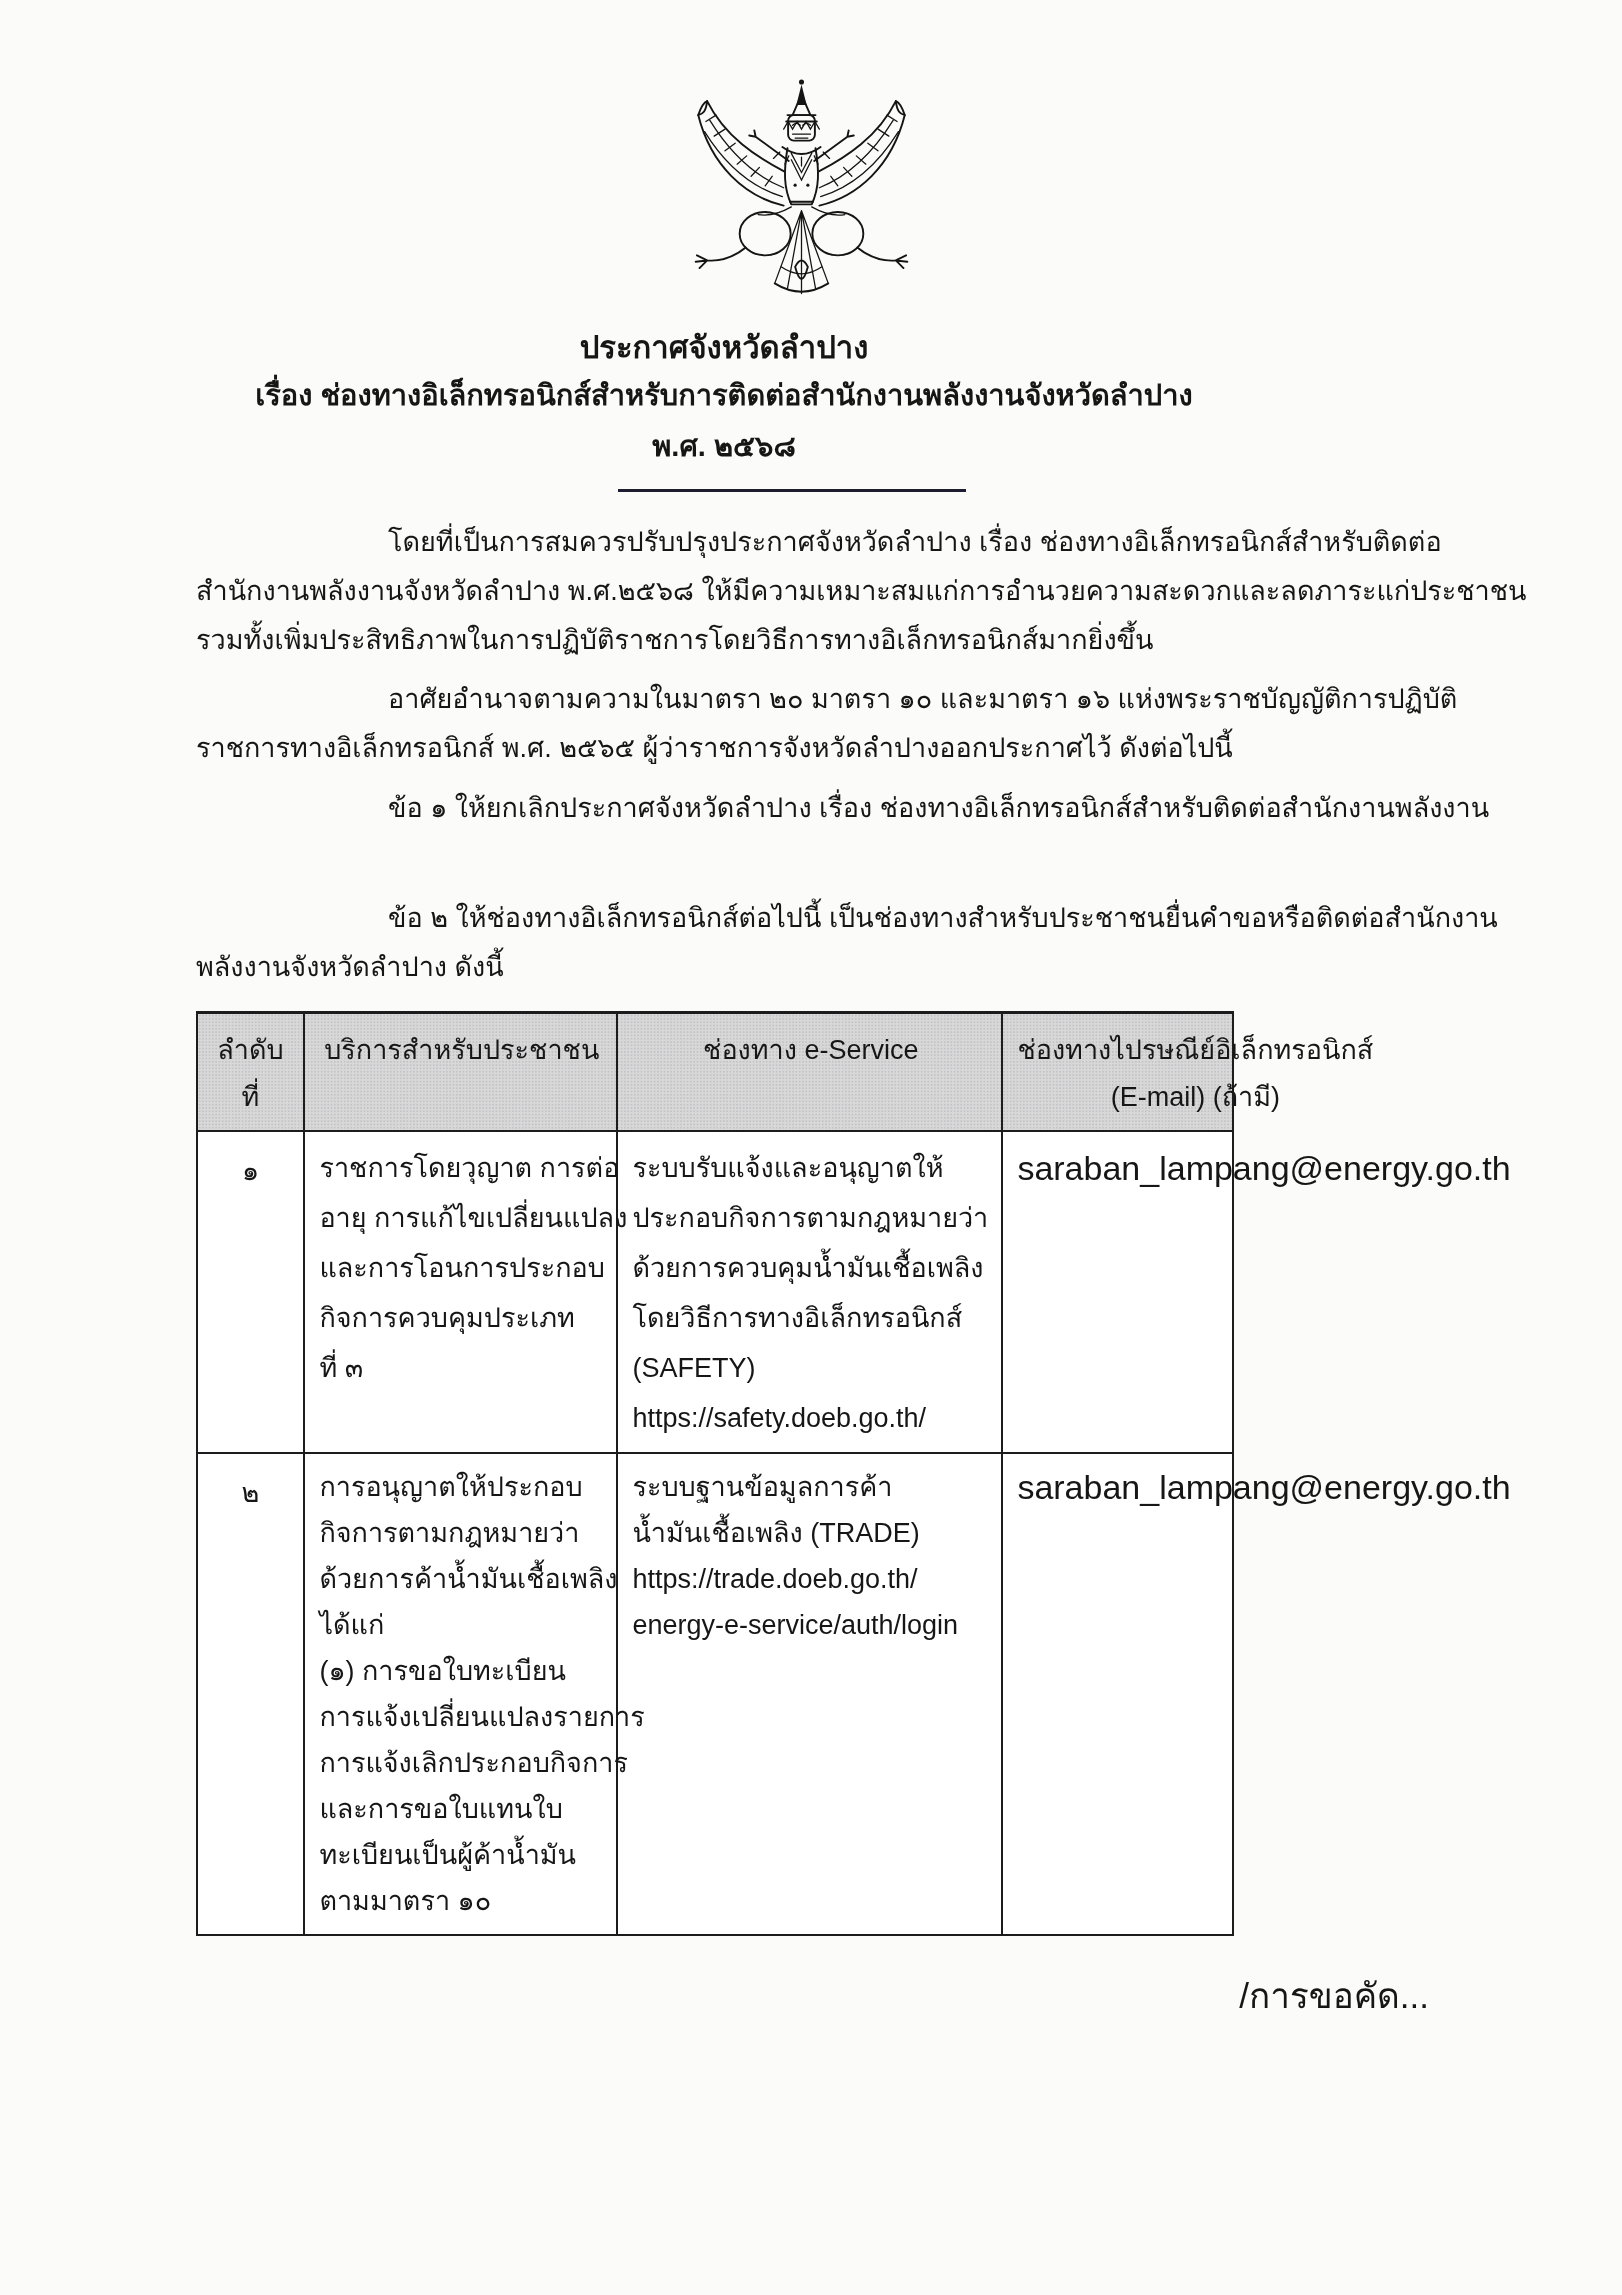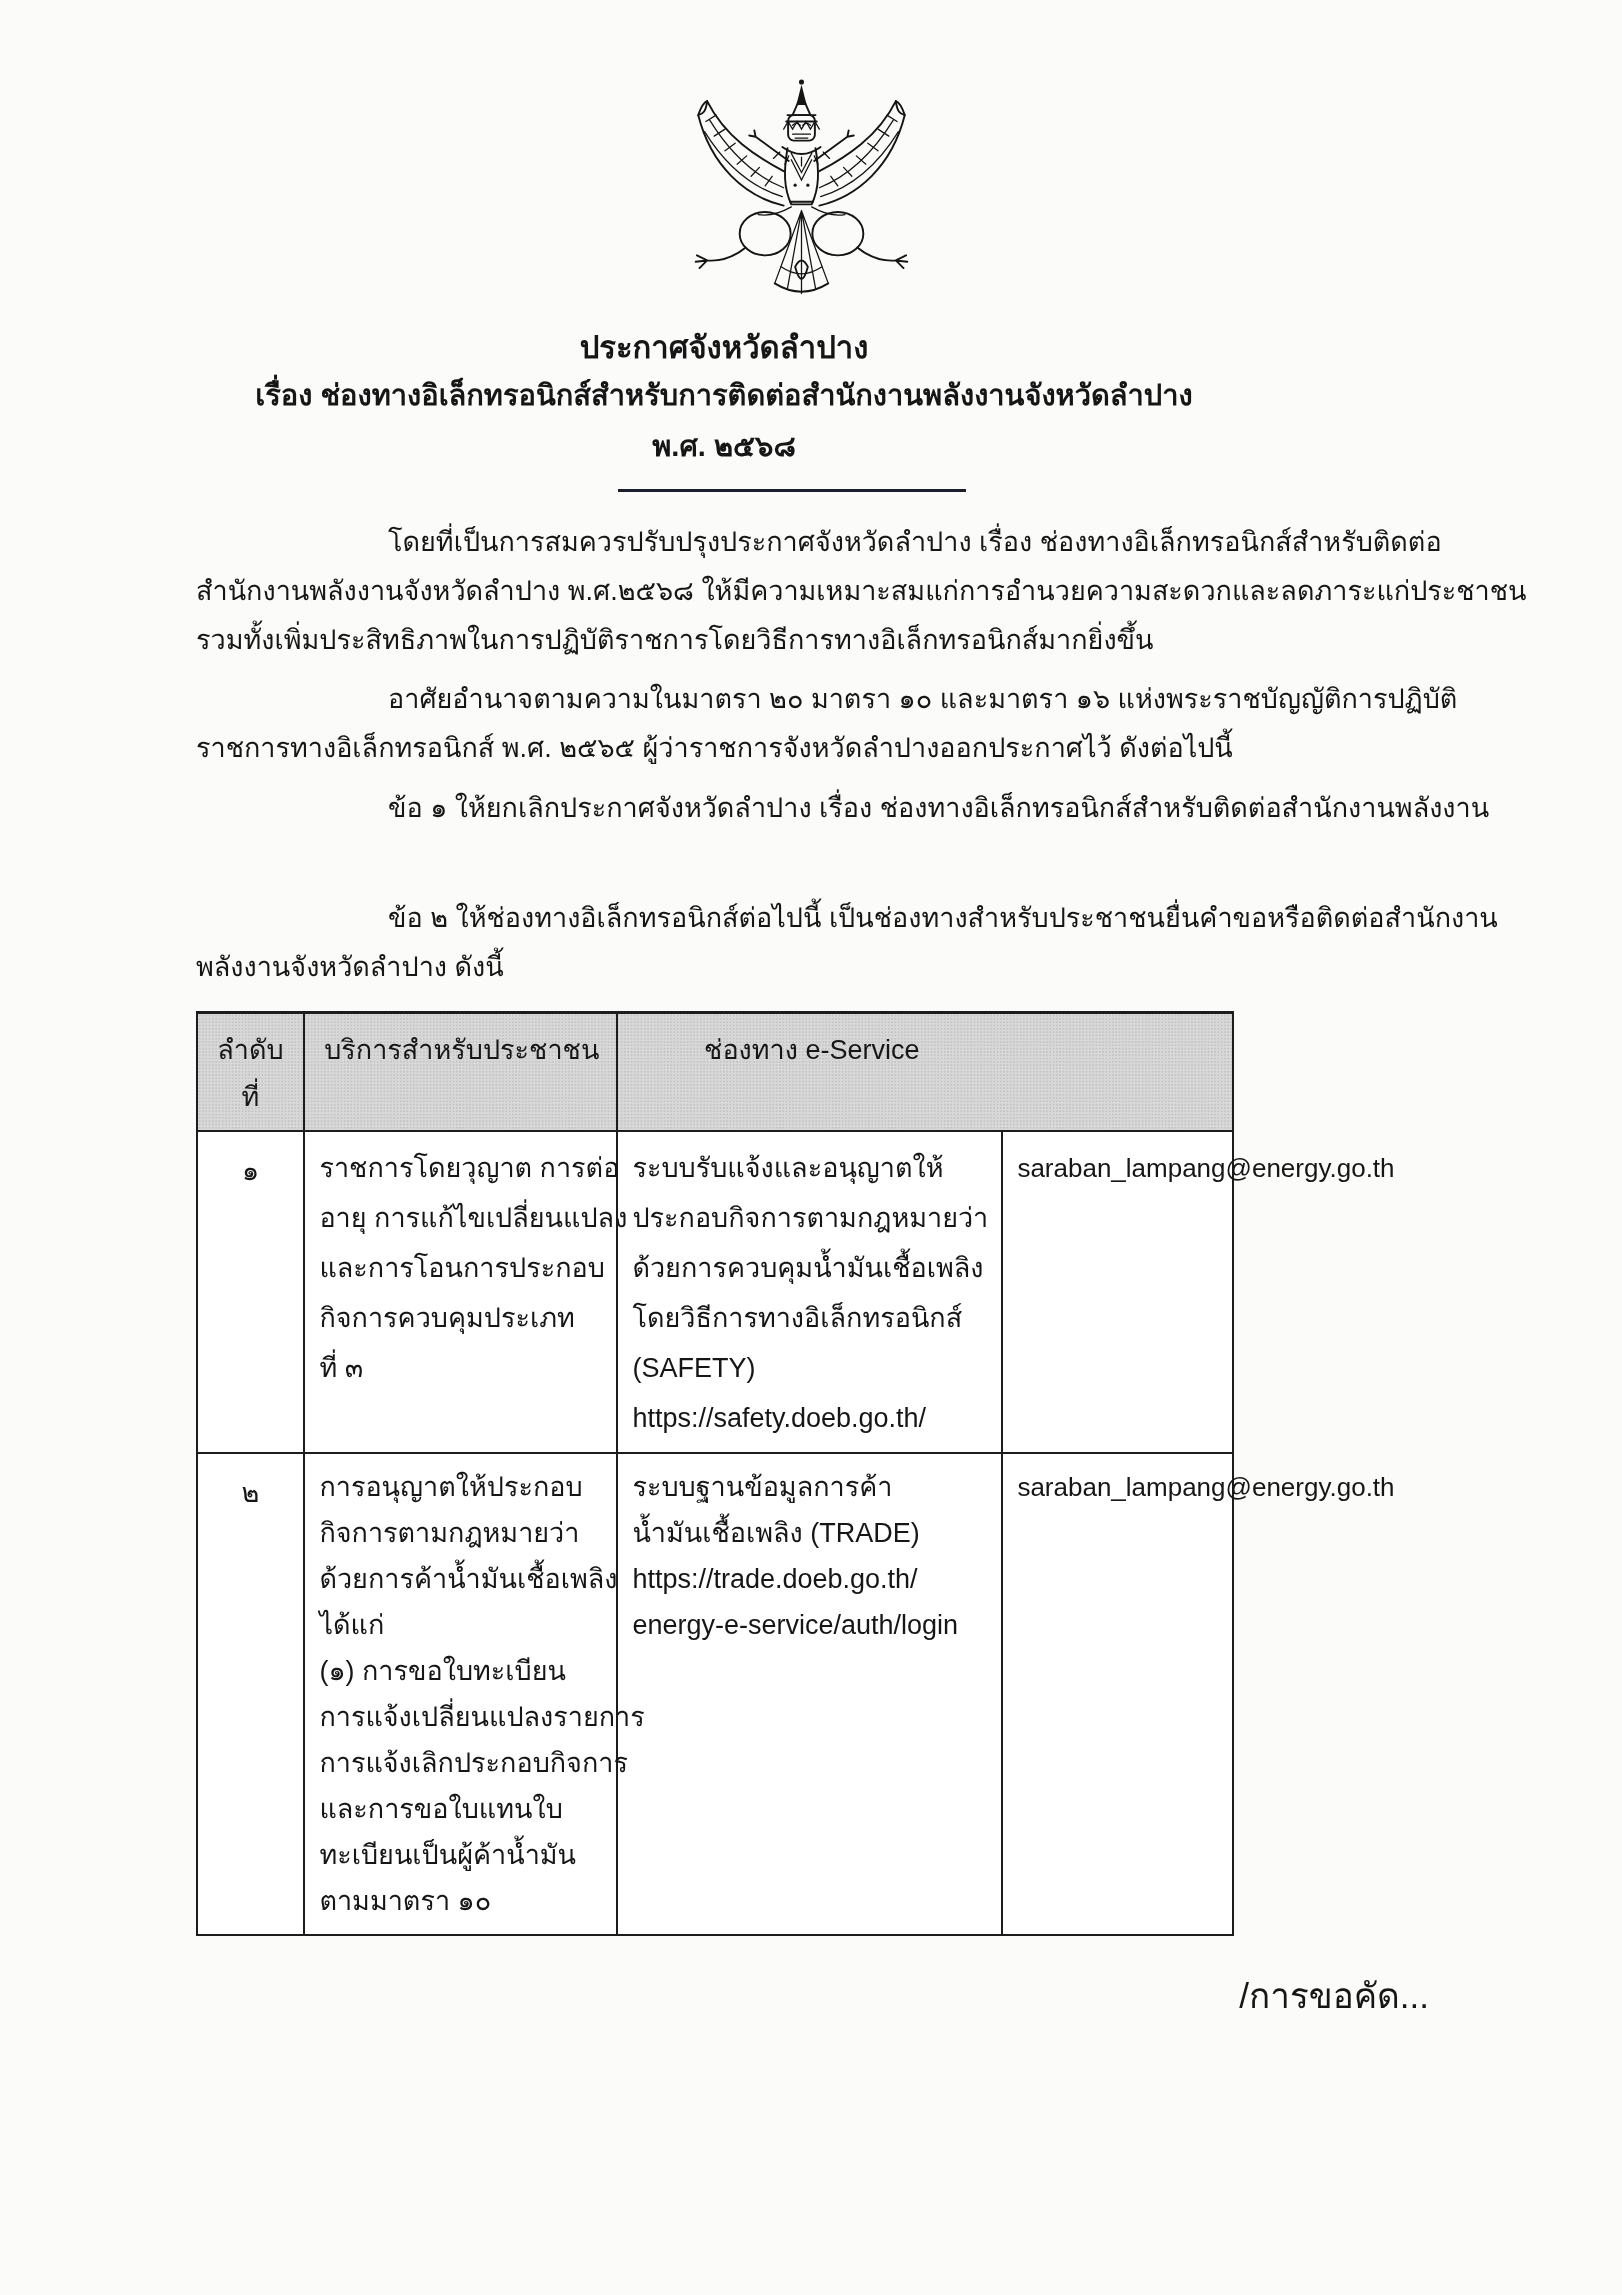--- a/index.html
+++ b/index.html
@@ -41,21 +41,21 @@
   .tc{border-right:2px solid #1c1c1c;box-sizing:border-box;padding:10.5px 11.8px 9.2px 14.4px;font-size:27px;}
   .tc:last-child{border-right:none;}
   .tc .cl{line-height:50px;white-space:nowrap;}
   .thead .tc{text-align:center;padding-top:13px;}
   .thead .tc .cl{line-height:47px;}
   .col-no{text-align:center;padding-left:3.9px;padding-right:3.9px;}
   .tbody1 .tc{min-height:319px;}
   .tbody2 .tc{min-height:456px;}
   .tbody2 .tc .cl{line-height:46px;}
   .num{display:block;text-align:center;padding-top:6.5px;font-size:27px;}
-  .email-cell{font-size:26px;}
+  .email-cell{font-size:34px;}
   
   .footer-note{position:absolute;top:1968px;right:193px;font-size:35px;white-space:nowrap;}
   svg .ln{fill:none;stroke:#151515;stroke-width:3;stroke-linecap:round;stroke-linejoin:round;}
   svg .ln2{fill:none;stroke:#151515;stroke-width:2;stroke-linecap:round;}
   svg .fl{fill:#151515;stroke:none;}
 </style>
 </head>
 <body>
 
 <div class="page">
@@ -150,20 +150,24 @@
     <div class="trow thead">
       <div class="tc col-no">
         <div class="cl">ลำดับ</div>
         <div class="cl">ที่</div>
       </div>
       <div class="tc">
         <div class="cl">บริการสำหรับประชาชน</div>
       </div>
       <div class="tc">
         <div class="cl">ช่องทาง e-Service</div>
+      </div>
+      <div class="tc">
+        <div class="cl">ช่องทางไปรษณีย์อิเล็กทรอนิกส์</div>
+        <div class="cl">(E-mail) (ถ้ามี)</div>
       </div>
     </div>
 
     <div class="trow tbody1">
       <div class="tc col-no">
         <span class="num">๑</span>
       </div>
       <div class="tc">
         <div class="cl">ราชการโดยวุญาต การต่อ</div>
         <div class="cl">อายุ การแก้ไขเปลี่ยนแปลง</div>

